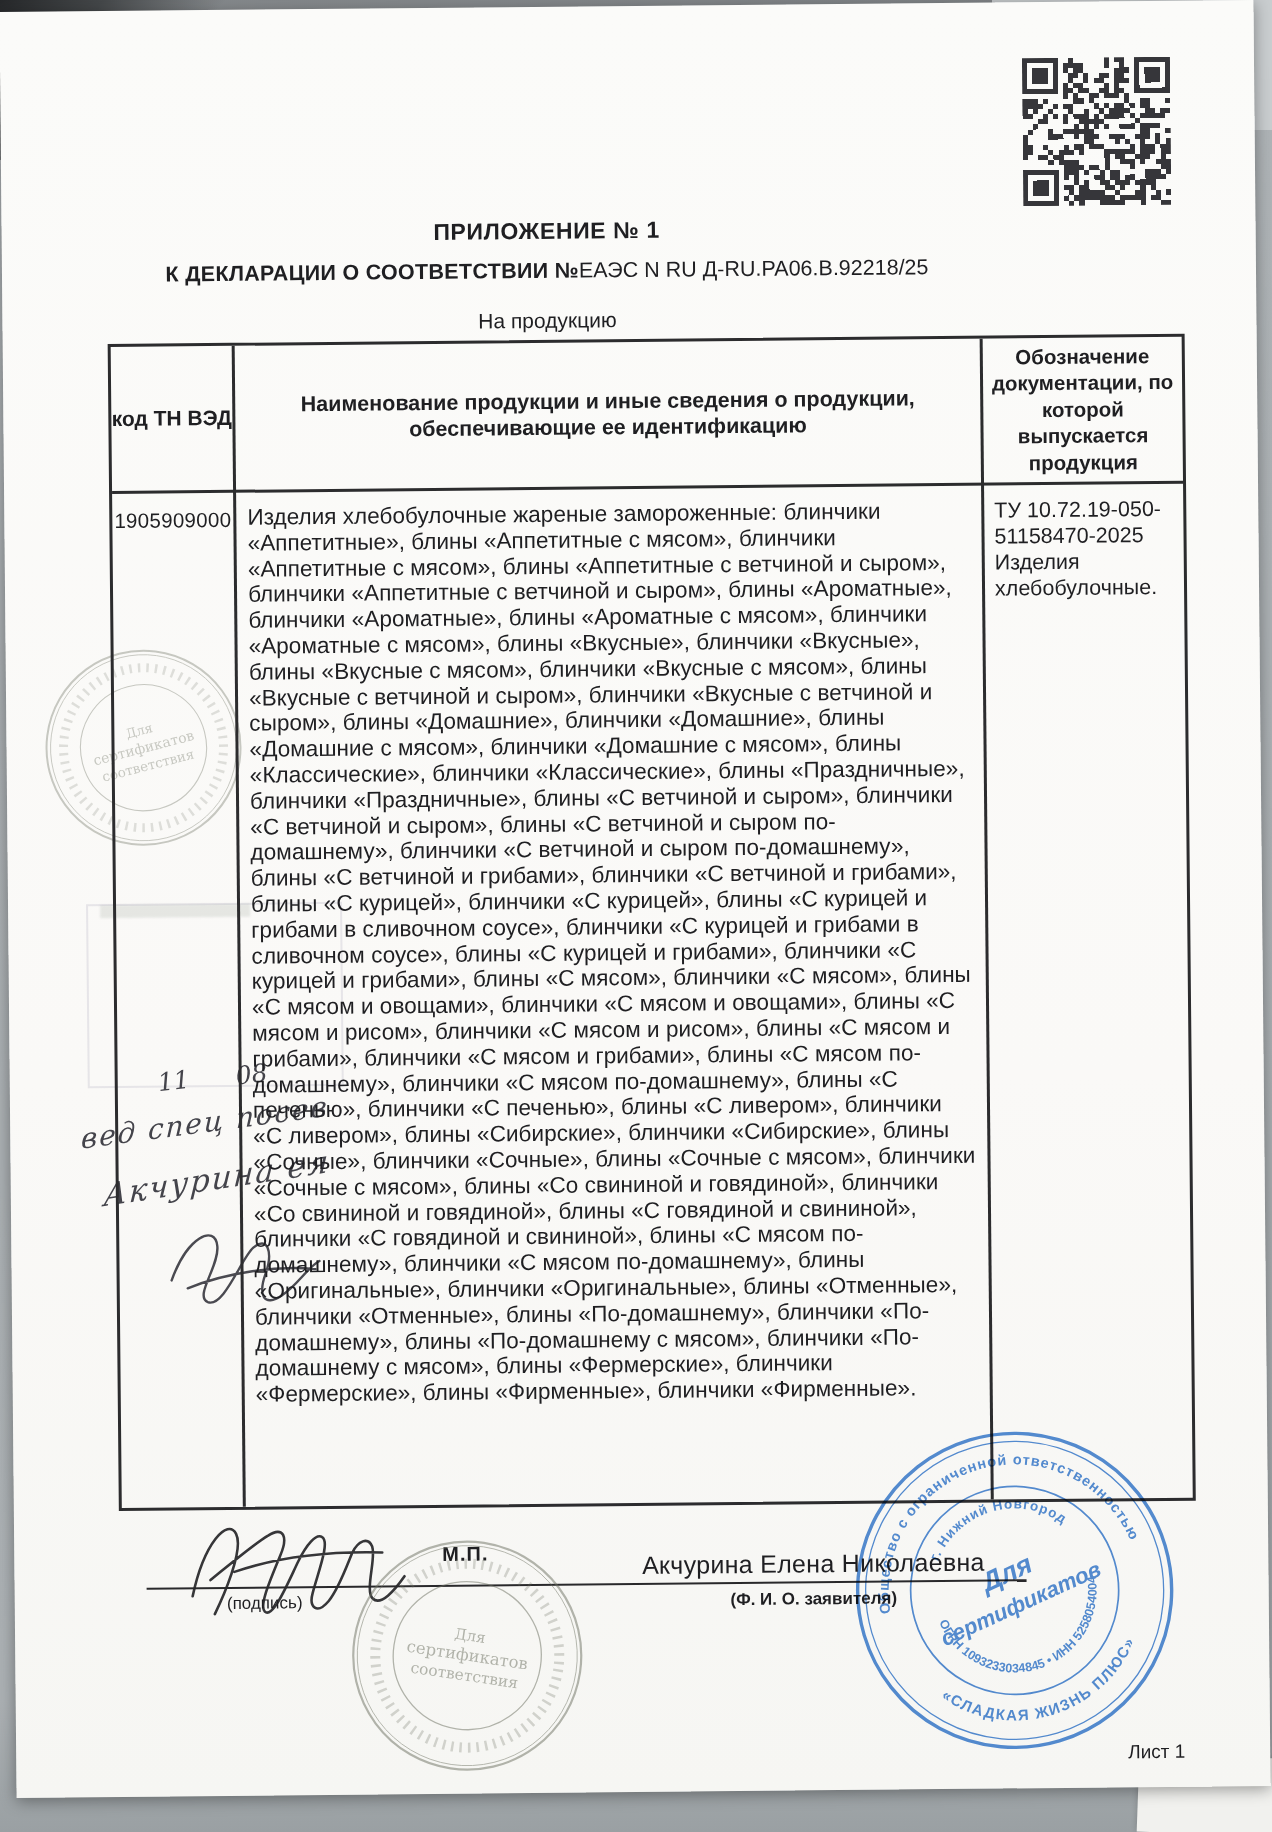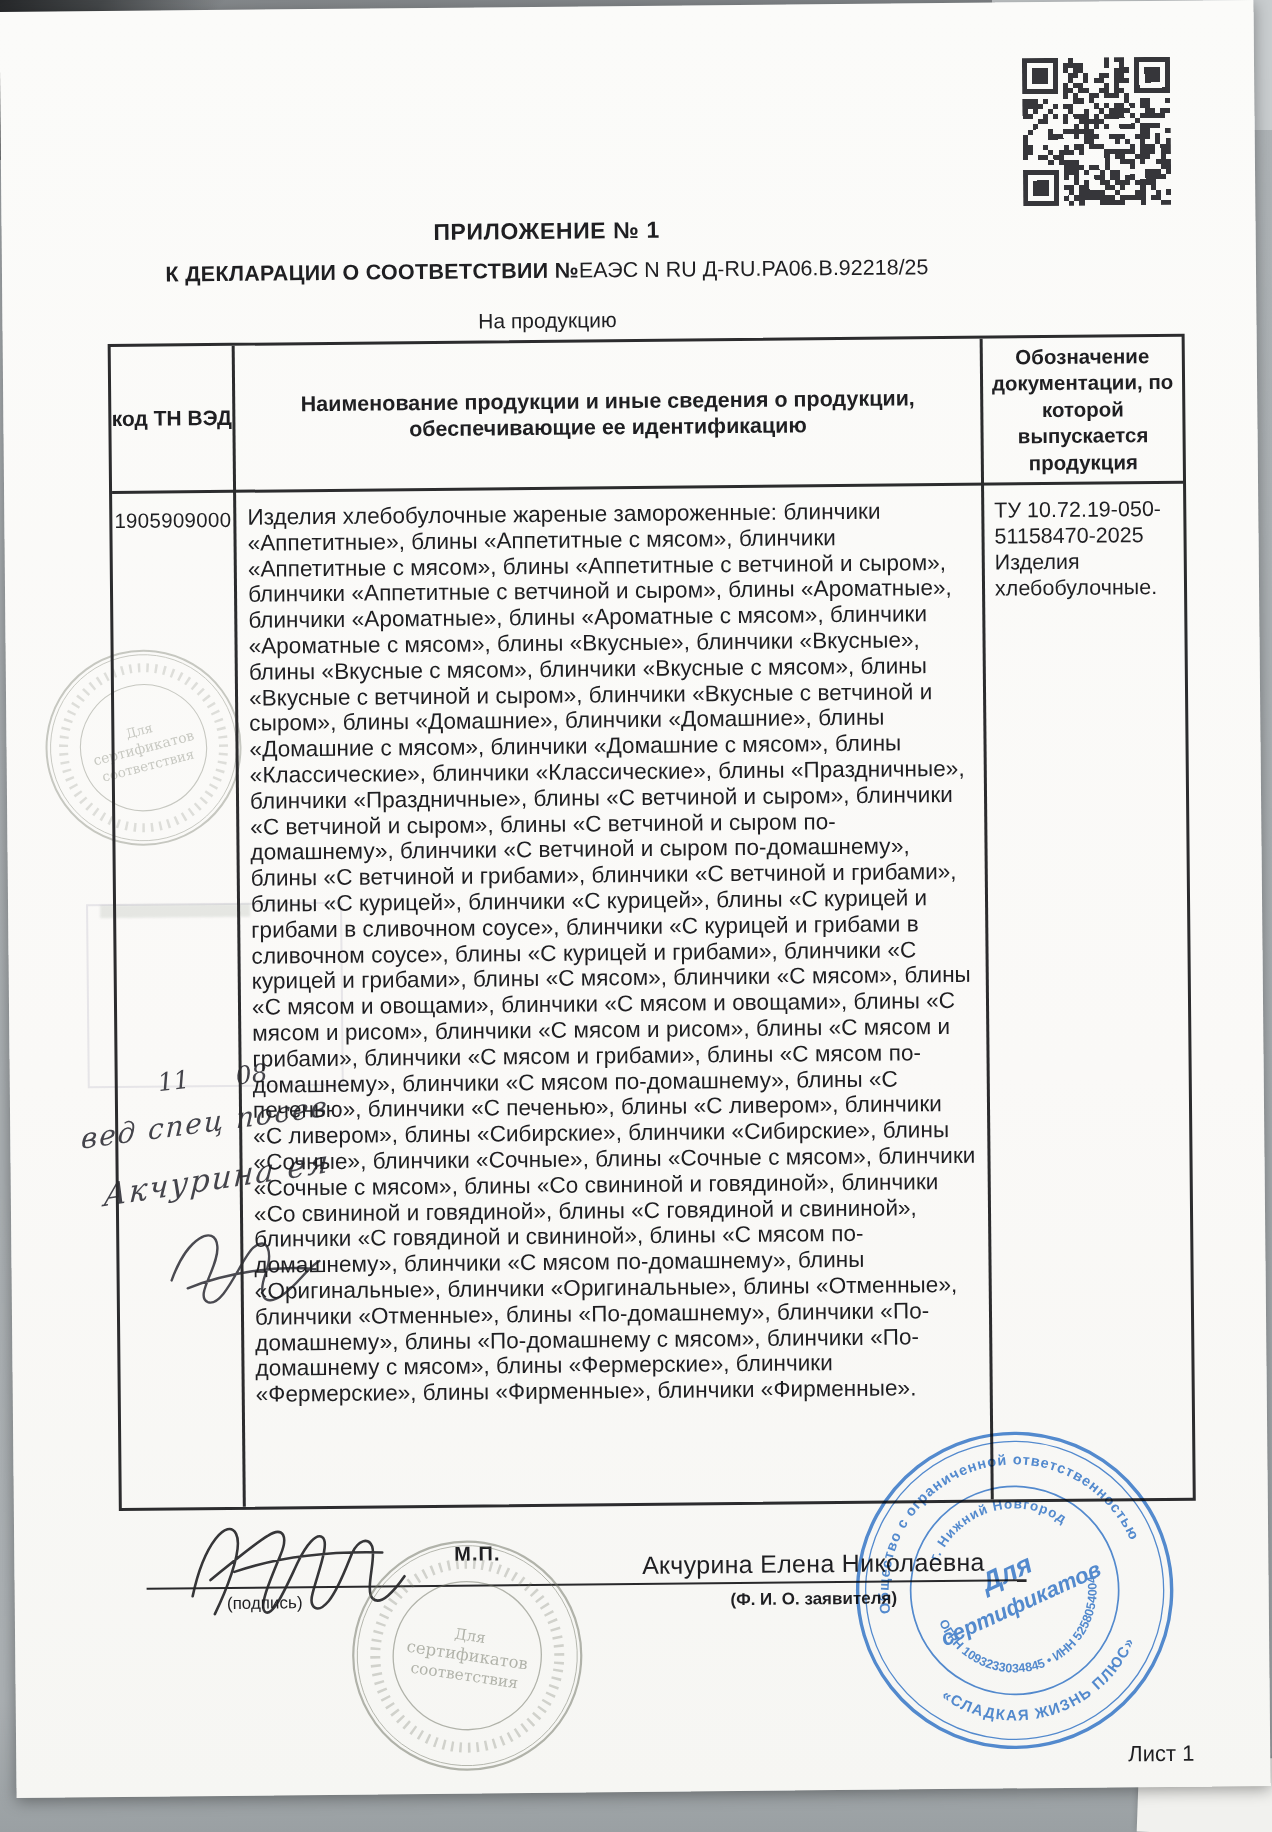--- a/index.html
+++ b/index.html
@@ -38,24 +38,24 @@
   .hc3{left:872px;top:0;width:199px;height:144px;font-size:20.5px;line-height:26.5px;padding:0 4px;}
   .bc1{left:0;top:147px;width:121px;text-align:center;padding-top:15px;font-size:20.5px;letter-spacing:.3px;}
   .bc2{left:124px;top:147px;width:745px;box-sizing:border-box;padding:12px 12px 0 11px;
        font-size:22.6px;line-height:25.8px;text-align:left;}
   .bc3{left:872px;top:147px;width:199px;box-sizing:border-box;padding:12px 4px 0 10px;
        font-size:21.5px;line-height:26px;}
   
   .sig-line{left:132px;top:1577px;width:880px;height:2.2px;background:#29292b;}
   .cap{font-size:17px;text-align:center;}
   .sig-cap{left:150px;top:1584px;width:200px;}
-  .mp-label{left:440px;top:1535px;font-size:20px;font-weight:bold;letter-spacing:1px;}
+  .mp-label{left:428px;top:1535px;font-size:20px;font-weight:bold;letter-spacing:1px;}
   .app-name{left:583px;top:1545px;width:432px;text-align:center;font-size:25px;letter-spacing:.3px;}
   .app-cap{left:583px;top:1585px;width:432px;font-weight:bold;}
-  .sheet-num{left:1112px;top:1740px;font-size:22px;}
+  .sheet-num{left:1112px;top:1740px;font-size:19px;}
   
   .hw{font-family:"DejaVu Serif",serif;font-style:italic;color:#2c2c34;opacity:.88;}
   .hw-n1{left:148px;top:1056px;font-size:25px;transform:rotate(-6deg);}
   .hw-n2{left:226px;top:1050px;font-size:25px;transform:rotate(-6deg);}
   .hw-l1{left:70px;top:1096px;font-size:28px;letter-spacing:2px;transform:rotate(-7deg) skewX(-10deg);}
   .hw-l2{left:92px;top:1150px;font-size:31px;letter-spacing:2px;transform:rotate(-8deg) skewX(-12deg);}
   .faint-box{left:78px;top:893px;width:252px;height:180px;border:2px solid rgba(122,115,150,.15);}
   .faint-bar{left:92px;top:894px;width:150px;height:13px;background:rgba(96,116,96,.14);filter:blur(1px);}
   
   .stamp-left{left:34px;top:634px;opacity:.36;transform:rotate(-14deg);}

